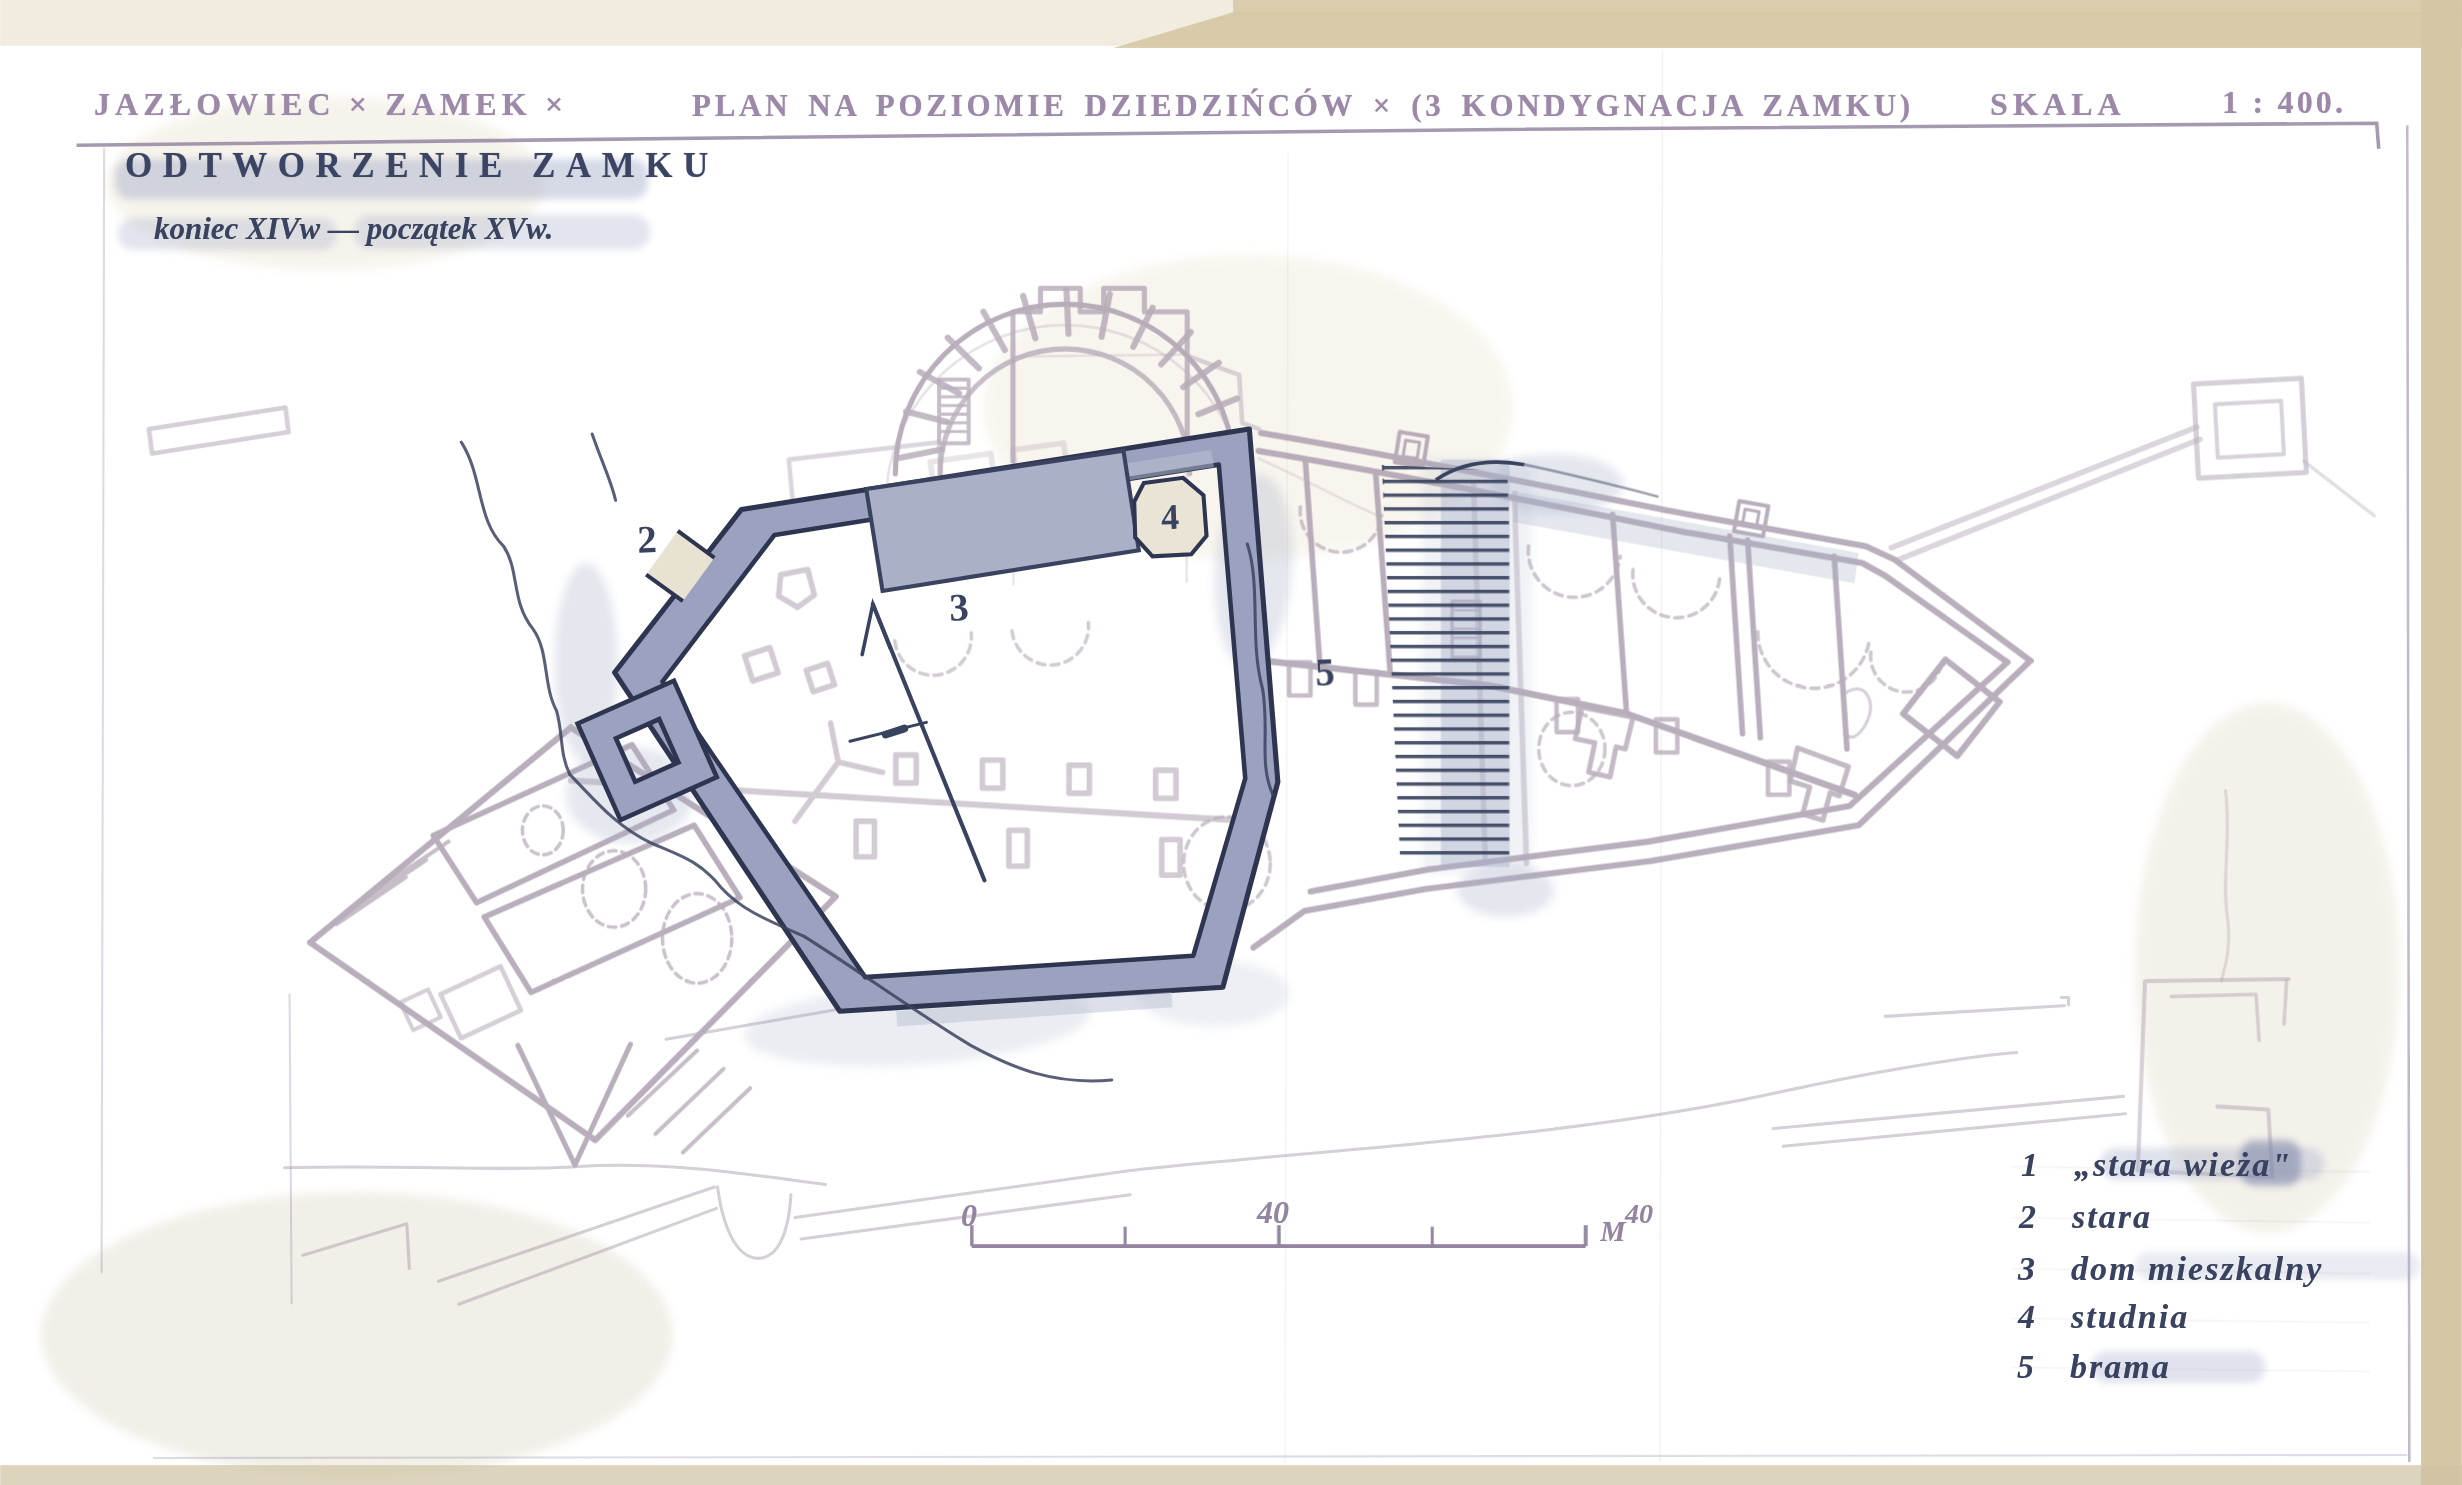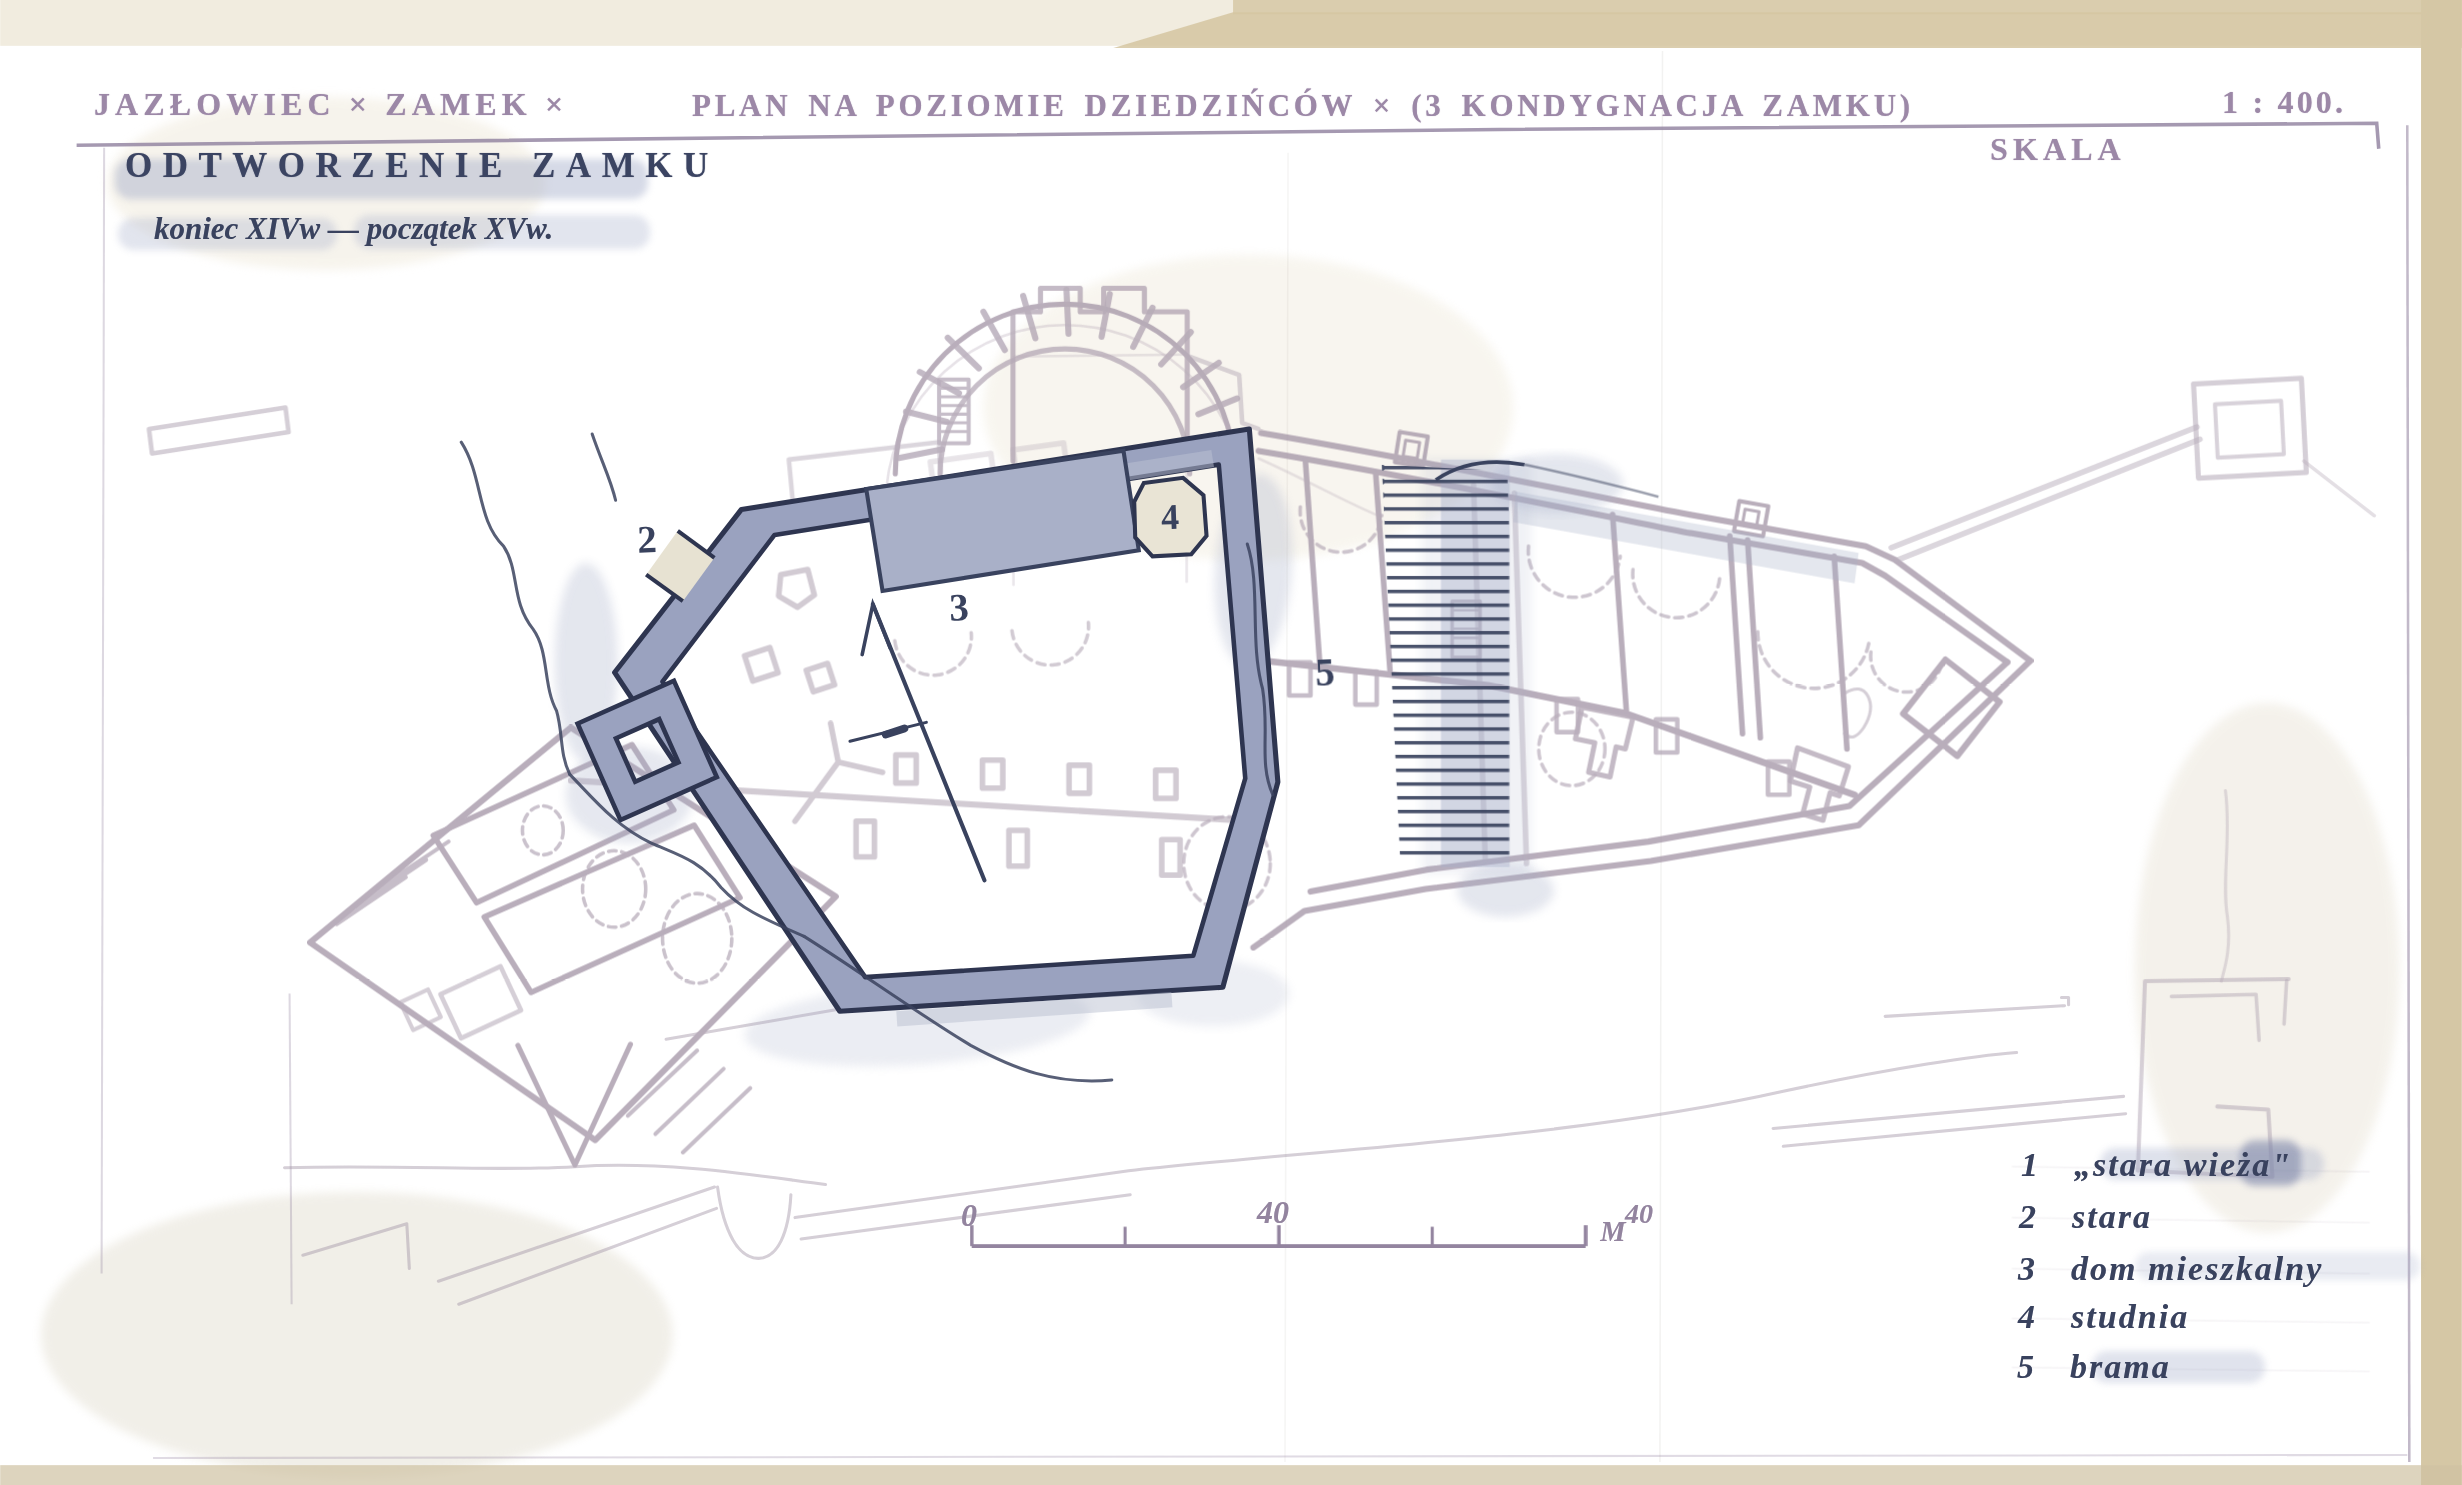--- a/index.html
+++ b/index.html
@@ -318,21 +318,21 @@
 <div class="wash-mark" style="left:115px;top:159px;width:533px;height:40px;"></div>
 <div class="wash-mark" style="left:118px;top:218px;width:219px;height:32px;opacity:.7;"></div>
 <div class="wash-mark" style="left:354px;top:215px;width:296px;height:34px;opacity:.7;"></div>
 <div class="wash-mark" style="left:2100px;top:1148px;width:224px;height:32px;opacity:.8;"></div>
 <div class="wash-mark" style="left:2240px;top:1140px;width:61px;height:46px;background:rgba(120,130,165,.55);"></div>
 <div class="wash-mark" style="left:2135px;top:1252px;width:285px;height:28px;opacity:.55;"></div>
 <div class="wash-mark" style="left:2092px;top:1351px;width:173px;height:32px;opacity:.75;"></div>
 
 <div class="abs stamp" style="left:94px;top:86px;">JAZŁOWIEC × ZAMEK ×</div>
 <div class="abs stamp mid" style="left:692px;top:88px;">PLAN NA POZIOMIE DZIEDZIŃCÓW × (3 KONDYGNACJA ZAMKU)</div>
-<div class="abs stamp" style="left:1990px;top:86px;margin-top:45px;">SKALA</div>
+<div class="abs stamp" style="left:1990px;top:86px;">SKALA</div>
 <div class="abs stamp" style="left:2222px;top:84px;letter-spacing:.1em;text-align:right;">1 : 400.</div>
 
 <div class="abs stamp-navy" style="left:125px;top:146px;">ODTWORZENIE ZAMKU</div>
 <div class="abs script" style="left:126px;top:211px;font-size:31px;margin-left:28px;">koniec XIVw — początek XVw.</div>
 
 <div class="abs plan-num" style="left:647px;top:539px;">2</div>
 <div class="abs plan-num" style="left:959px;top:607px;">3</div>
 <div class="abs plan-num" style="left:1170px;top:517px;font-size:36px;">4</div>
 <div class="abs plan-num" style="left:1325px;top:672px;">5</div>
 

